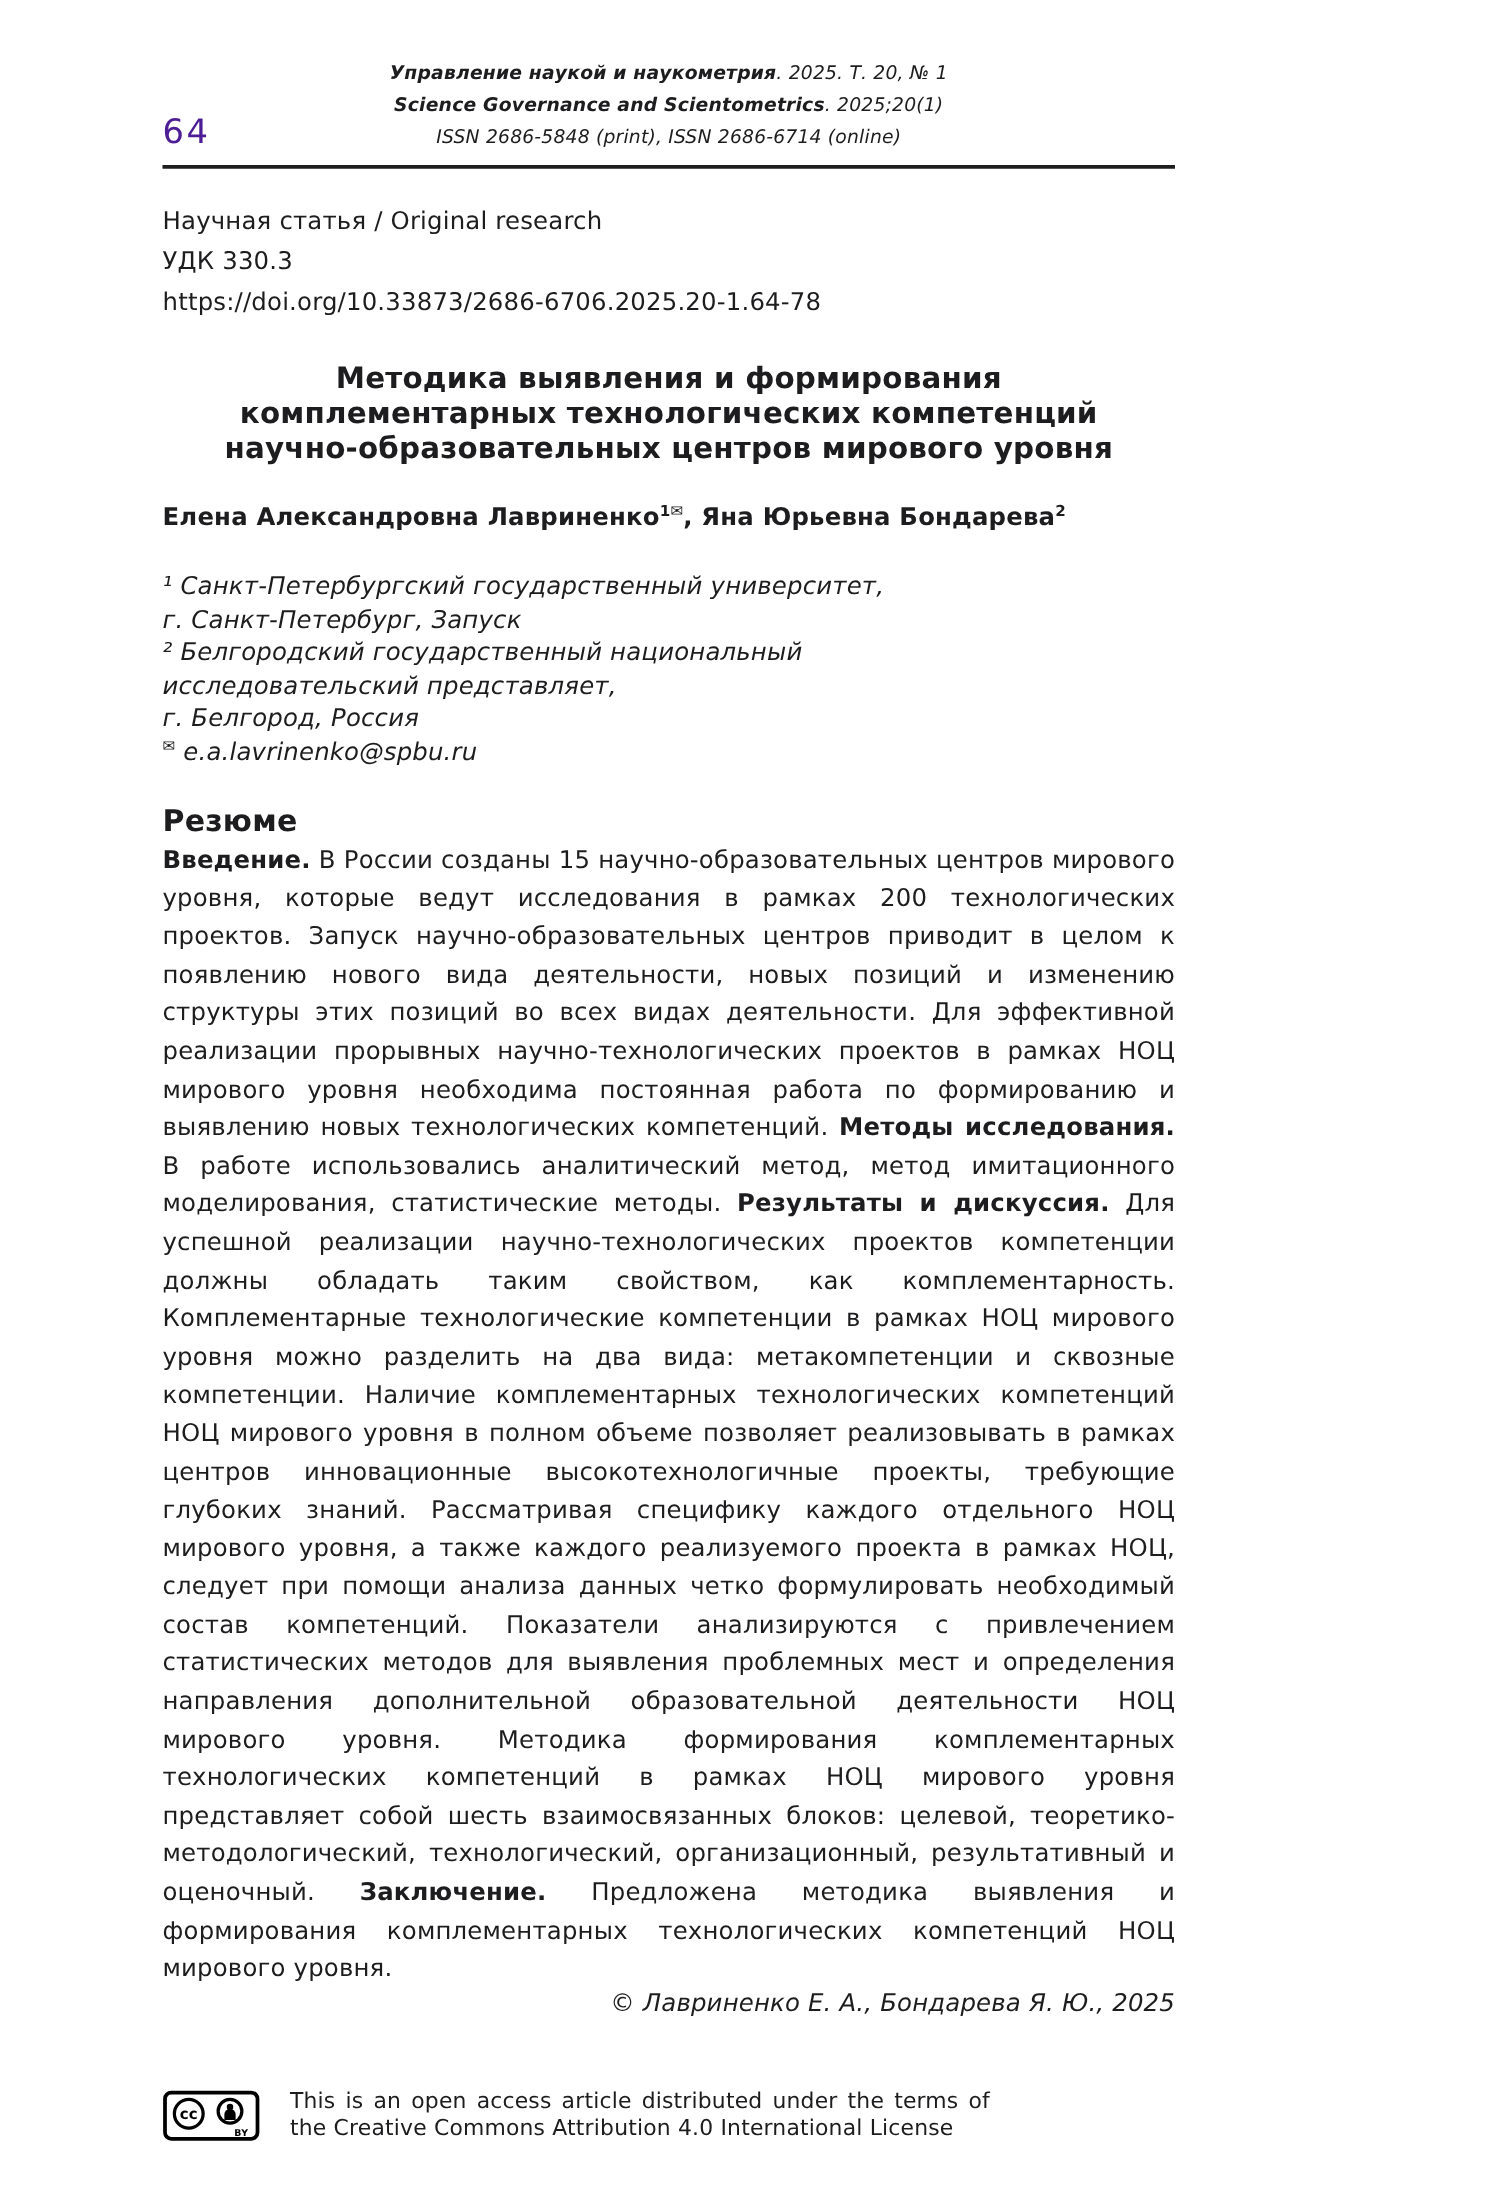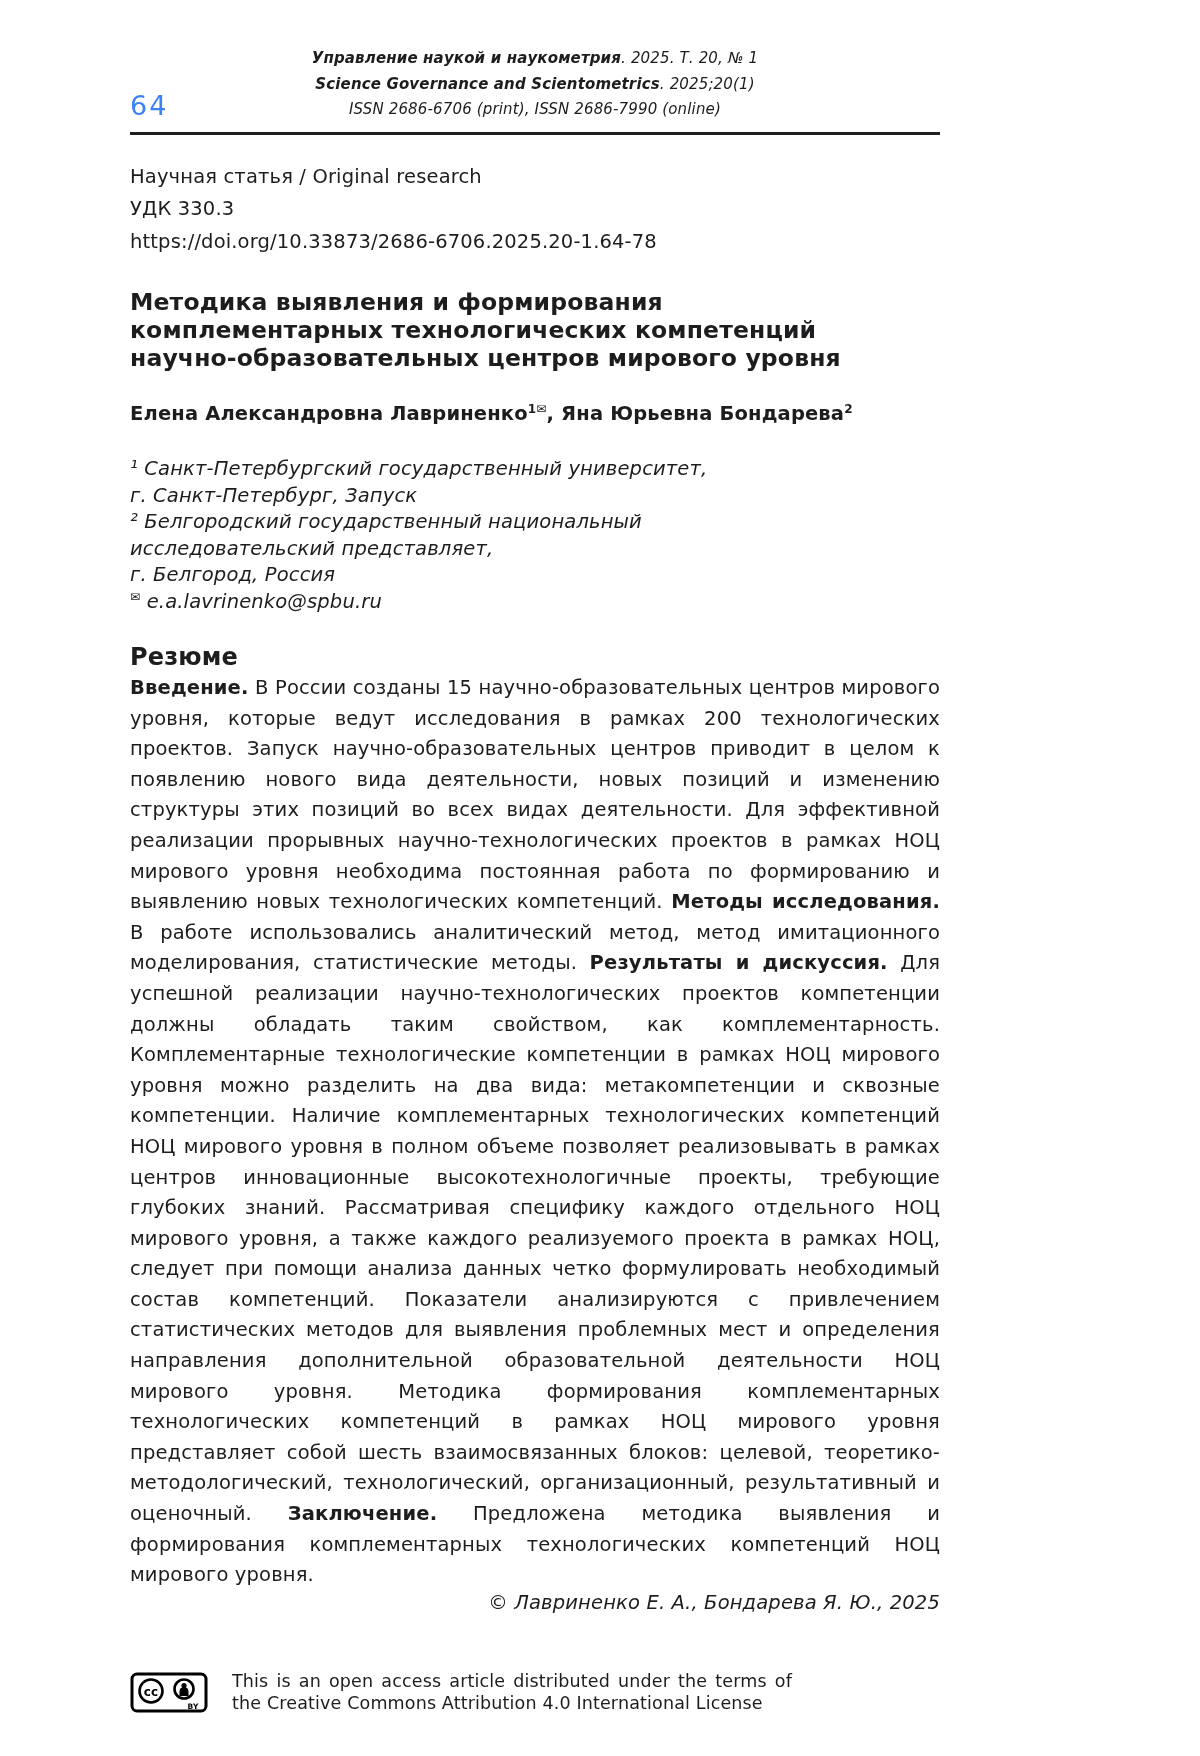--- a/index.html
+++ b/index.html
@@ -9,38 +9,38 @@
     box-sizing:border-box;
     padding:46px 260px 0 130px;
     background:#ffffff;
     color:#1d1d1f;
     font-family:"DejaVu Sans","Liberation Sans",sans-serif;
     letter-spacing:0.15px;
   }
   .b{font-weight:bold;}
   .page-number{
     position:absolute;left:130px;top:90px;
-    font-size:27px;letter-spacing:2px;color:#3b82f6;
+    font-size:27px;letter-spacing:2px;color:#4c1d95;
   }
   .journal-header{
     text-align:center;
     font-size:15px;line-height:25.5px;font-style:italic;
   }
   .rule{
     margin-top:9px;
     border-bottom:3px solid #1f1f1f;
   }
   .meta{
     margin-top:26px;
     font-size:19.5px;line-height:32.5px;
   }
   .title{
     margin:30px 0 0 0;
     font-size:23.5px;line-height:28px;
-    font-weight:bold;
+    font-weight:bold;text-align:center;
   }
   .authors{
     margin-top:29px;
     text-align:left;
     font-weight:bold;
     font-size:19.5px;line-height:25px;
   }
   sup{font-size:62%;line-height:0;}
   .affil{
     margin-top:30px;
@@ -76,21 +76,21 @@
 </head>
 <body>
 
 <div class="page">
 
   <div class="page-number">64</div>
 
   <header class="journal-header">
     <div><span class="b">Управление наукой и наукометрия</span><span>. 2025. Т. 20, № 1</span></div>
     <div><span class="b">Science Governance and Scientometrics</span><span>. 2025;20(1)</span></div>
-    <div>ISSN 2686-6706 (print), ISSN 2686-7990 (online)</div>
+    <div>ISSN 2686-5848 (print), ISSN 2686-6714 (online)</div>
   </header>
 
   <div class="rule"></div>
 
   <section class="meta">
     <div>Научная статья / Original research</div>
     <div>УДК 330.3</div>
     <div>https://doi.org/10.33873/2686-6706.2025.20-1.64-78</div>
   </section>
 

